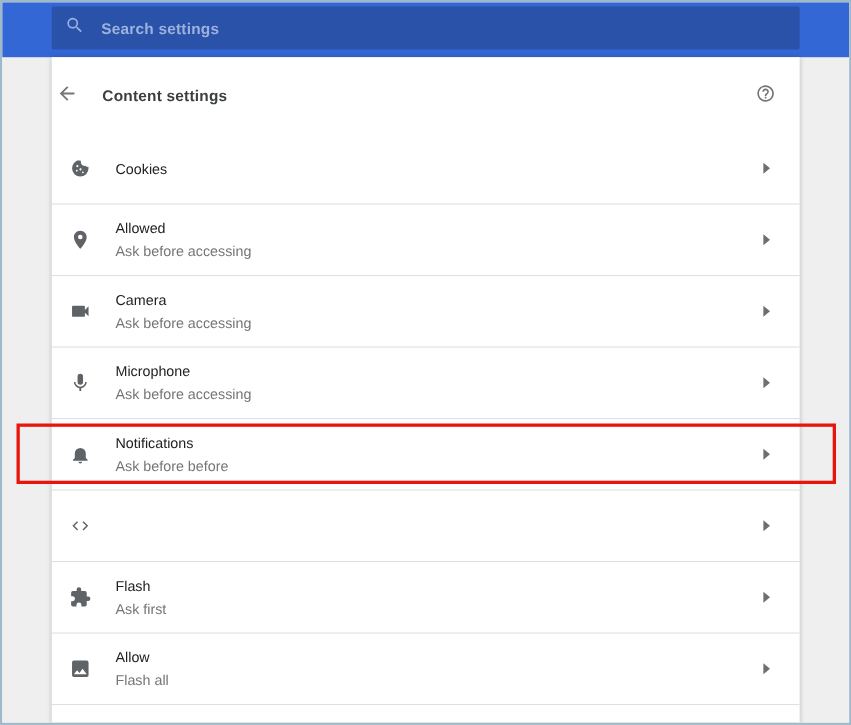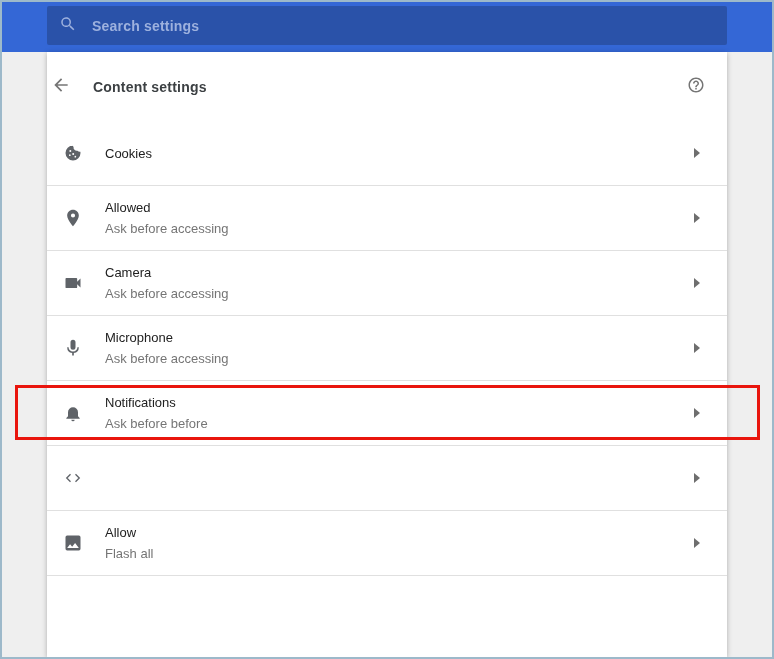--- a/index.html
+++ b/index.html
@@ -232,20 +232,32 @@
 
       <div class="row">
         <span class="row-icon">
           <svg width="20" height="20" viewBox="0 0 24 24">
             <path fill="none" stroke="#5f6368" stroke-width="1.6" d="M9 7.5 4.5 12 9 16.5 M15 7.5 19.5 12 15 16.5"></path>
           </svg>
         </span>
         <span class="chevron"></span>
       </div>
 
+      <div class="row">
+        <span class="row-icon">
+          <svg width="20" height="20" viewBox="0 0 24 24">
+            <path fill="#5f6368" d="M20.5 11H19V7a2 2 0 0 0-2-2h-4V3.5a2.5 2.5 0 0 0-5 0V5H4a2 2 0 0 0-2 2v3.8h1.5a2.7 2.7 0 0 1 0 5.4H2V20a2 2 0 0 0 2 2h3.8v-1.5a2.7 2.7 0 0 1 5.4 0V22H17a2 2 0 0 0 2-2v-4h1.5a2.5 2.5 0 0 0 0-5z"></path>
+          </svg>
+        </span>
+        <div class="row-text">
+          <div class="row-title">Flash</div>
+          <div class="row-sub">Ask first</div>
+        </div>
+        <span class="chevron"></span>
+      </div>
 
       <div class="row">
         <span class="row-icon">
           <svg width="20" height="20" viewBox="0 0 24 24">
             <path fill="#5f6368" fill-rule="evenodd" d="M5 3h14a2 2 0 0 1 2 2v14a2 2 0 0 1-2 2H5a2 2 0 0 1-2-2V5a2 2 0 0 1 2-2zm0 15h14l-4.5-6-3.5 4.5-2.5-3L5 18z"></path>
           </svg>
         </span>
         <div class="row-text">
           <div class="row-title">Allow</div>
           <div class="row-sub">Flash all</div>

